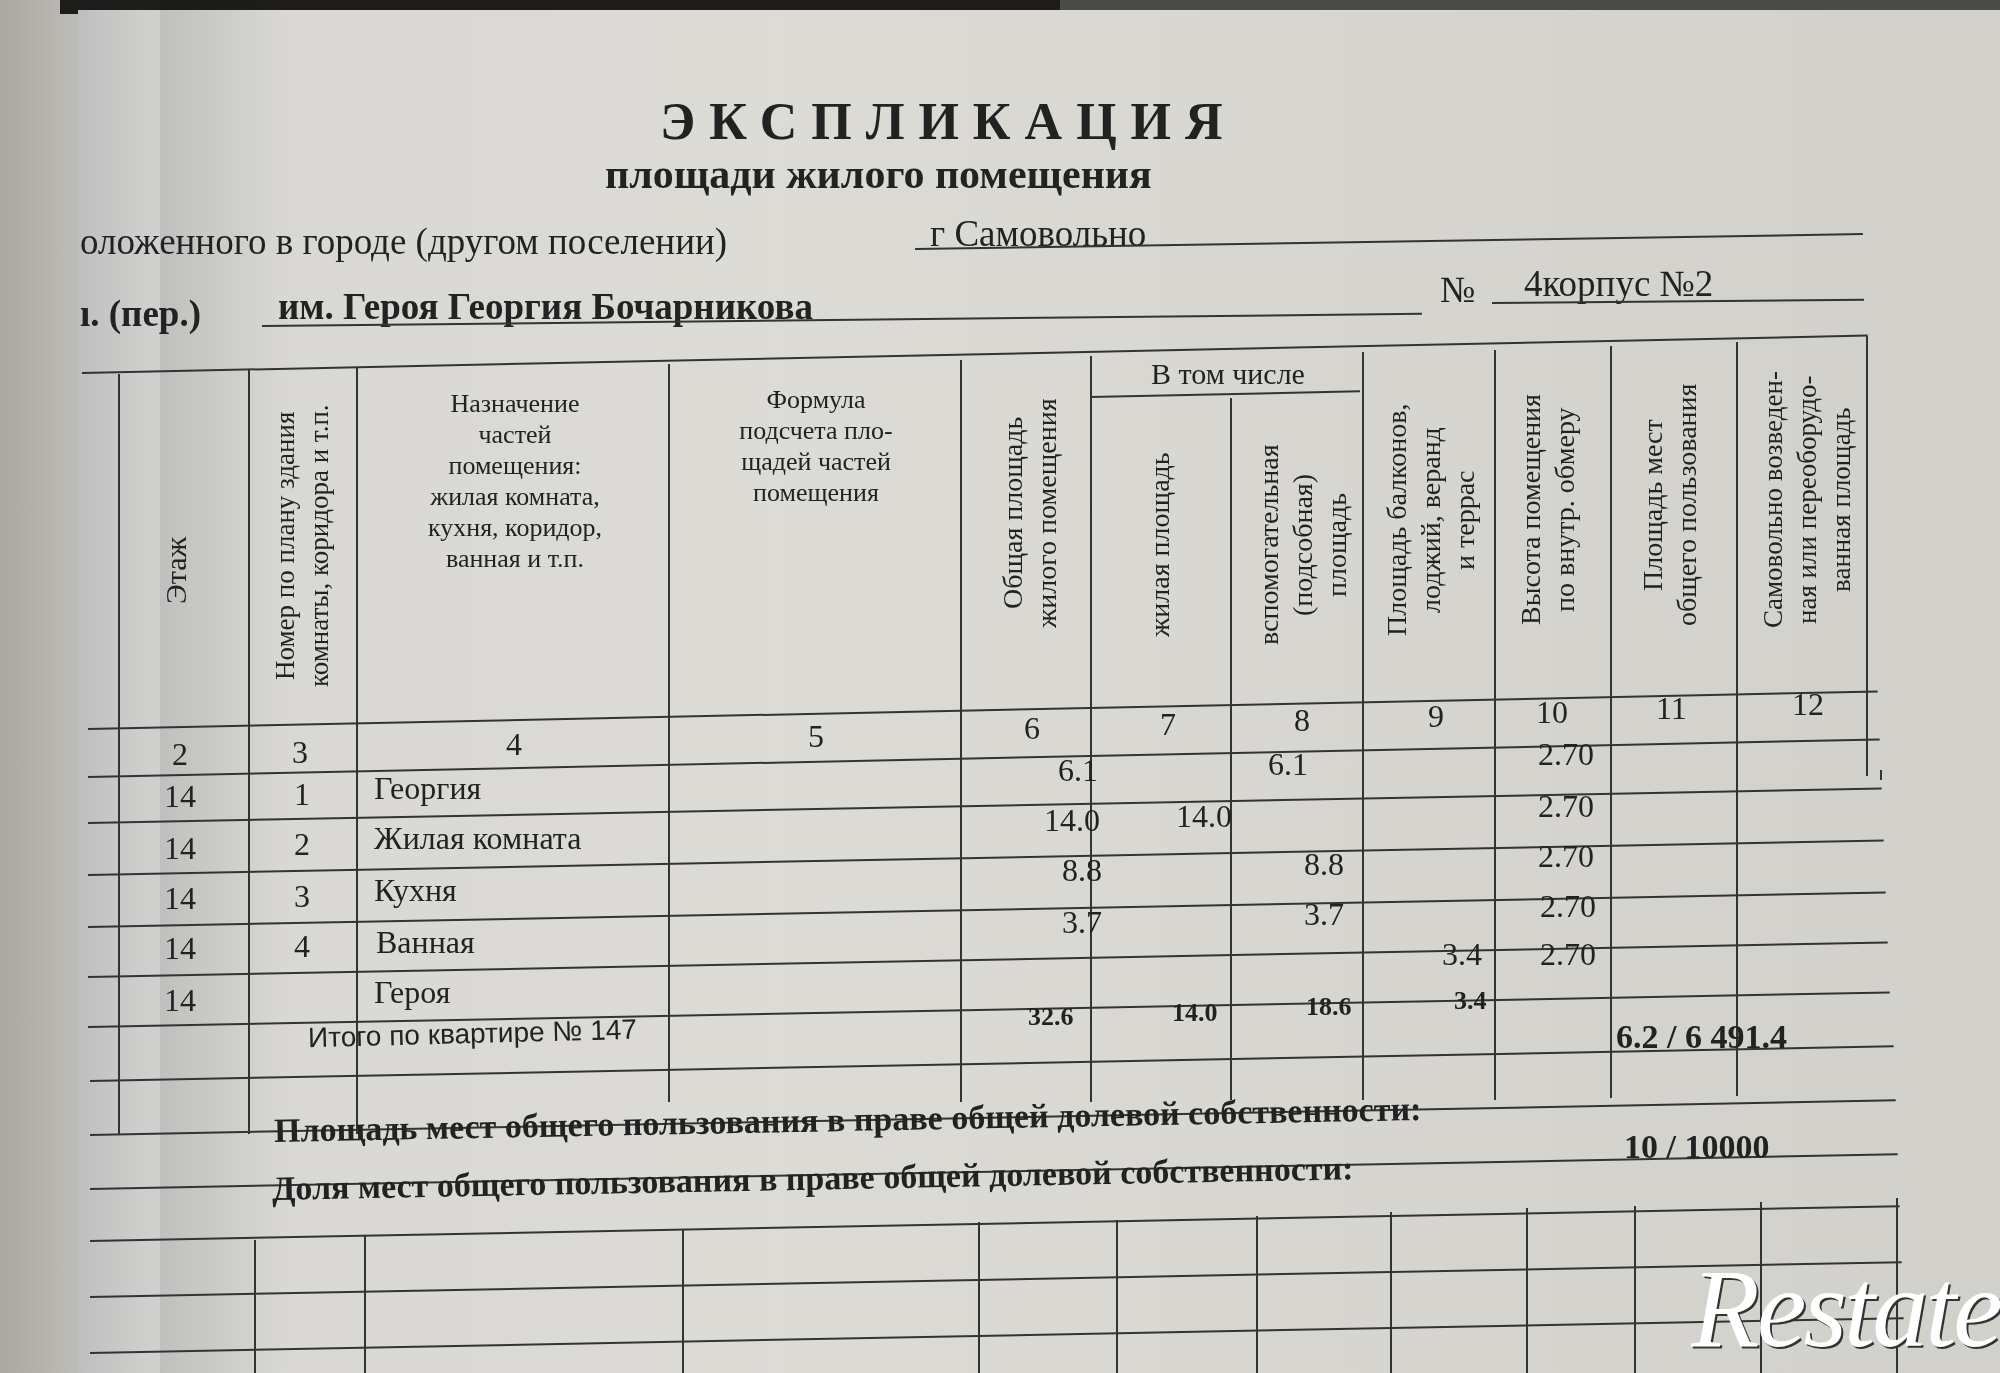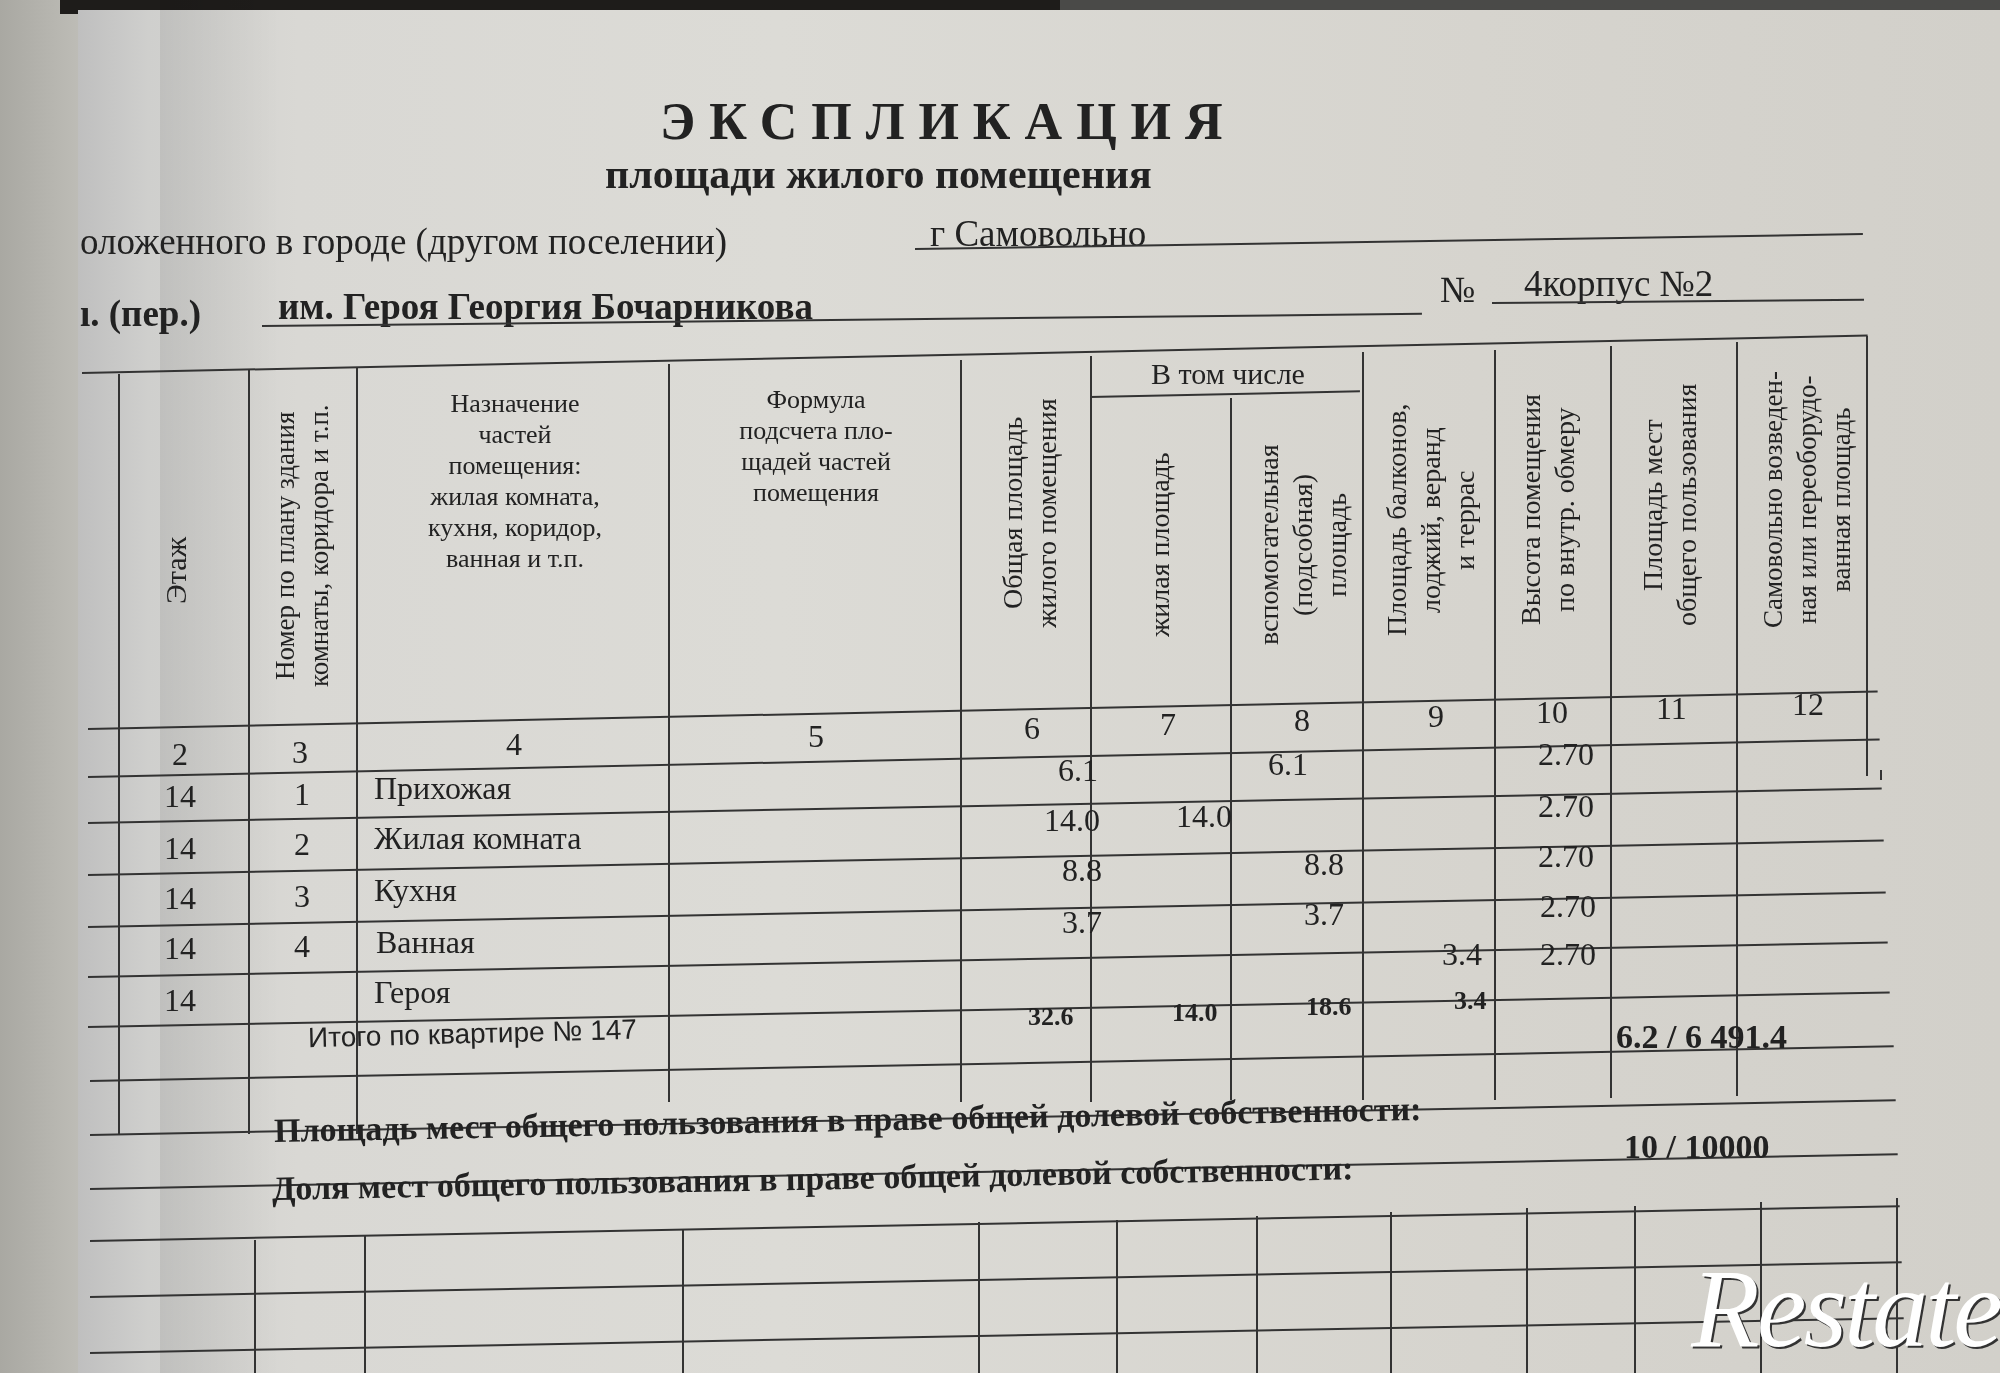--- a/index.html
+++ b/index.html
@@ -137,21 +137,21 @@
 <div class="num" style="left:1160px;top:706px;">7</div>
 <div class="num" style="left:1294px;top:702px;">8</div>
 <div class="num" style="left:1428px;top:698px;">9</div>
 <div class="num" style="left:1536px;top:694px;">10</div>
 <div class="num" style="left:1656px;top:690px;">11</div>
 <div class="num" style="left:1792px;top:686px;">12</div>
 
 <div>
   <div class="num" style="left:164px;top:778px;">14</div>
   <div class="num" style="left:294px;top:776px;">1</div>
-  <div class="cell" style="left:374px;top:770px;">Прихожая</div>
+  <div class="cell" style="left:374px;top:770px;">Георгия</div>
   <div class="num" style="left:1058px;top:752px;">6.1</div>
   <div class="num" style="left:1268px;top:746px;">6.1</div>
   <div class="num" style="left:1538px;top:736px;">2.70</div>
 </div>
 <div>
   <div class="num" style="left:164px;top:830px;">14</div>
   <div class="num" style="left:294px;top:826px;">2</div>
   <div class="cell" style="left:374px;top:820px;">Жилая комната</div>
   <div class="num" style="left:1044px;top:802px;">14.0</div>
   <div class="num" style="left:1176px;top:798px;">14.0</div>

